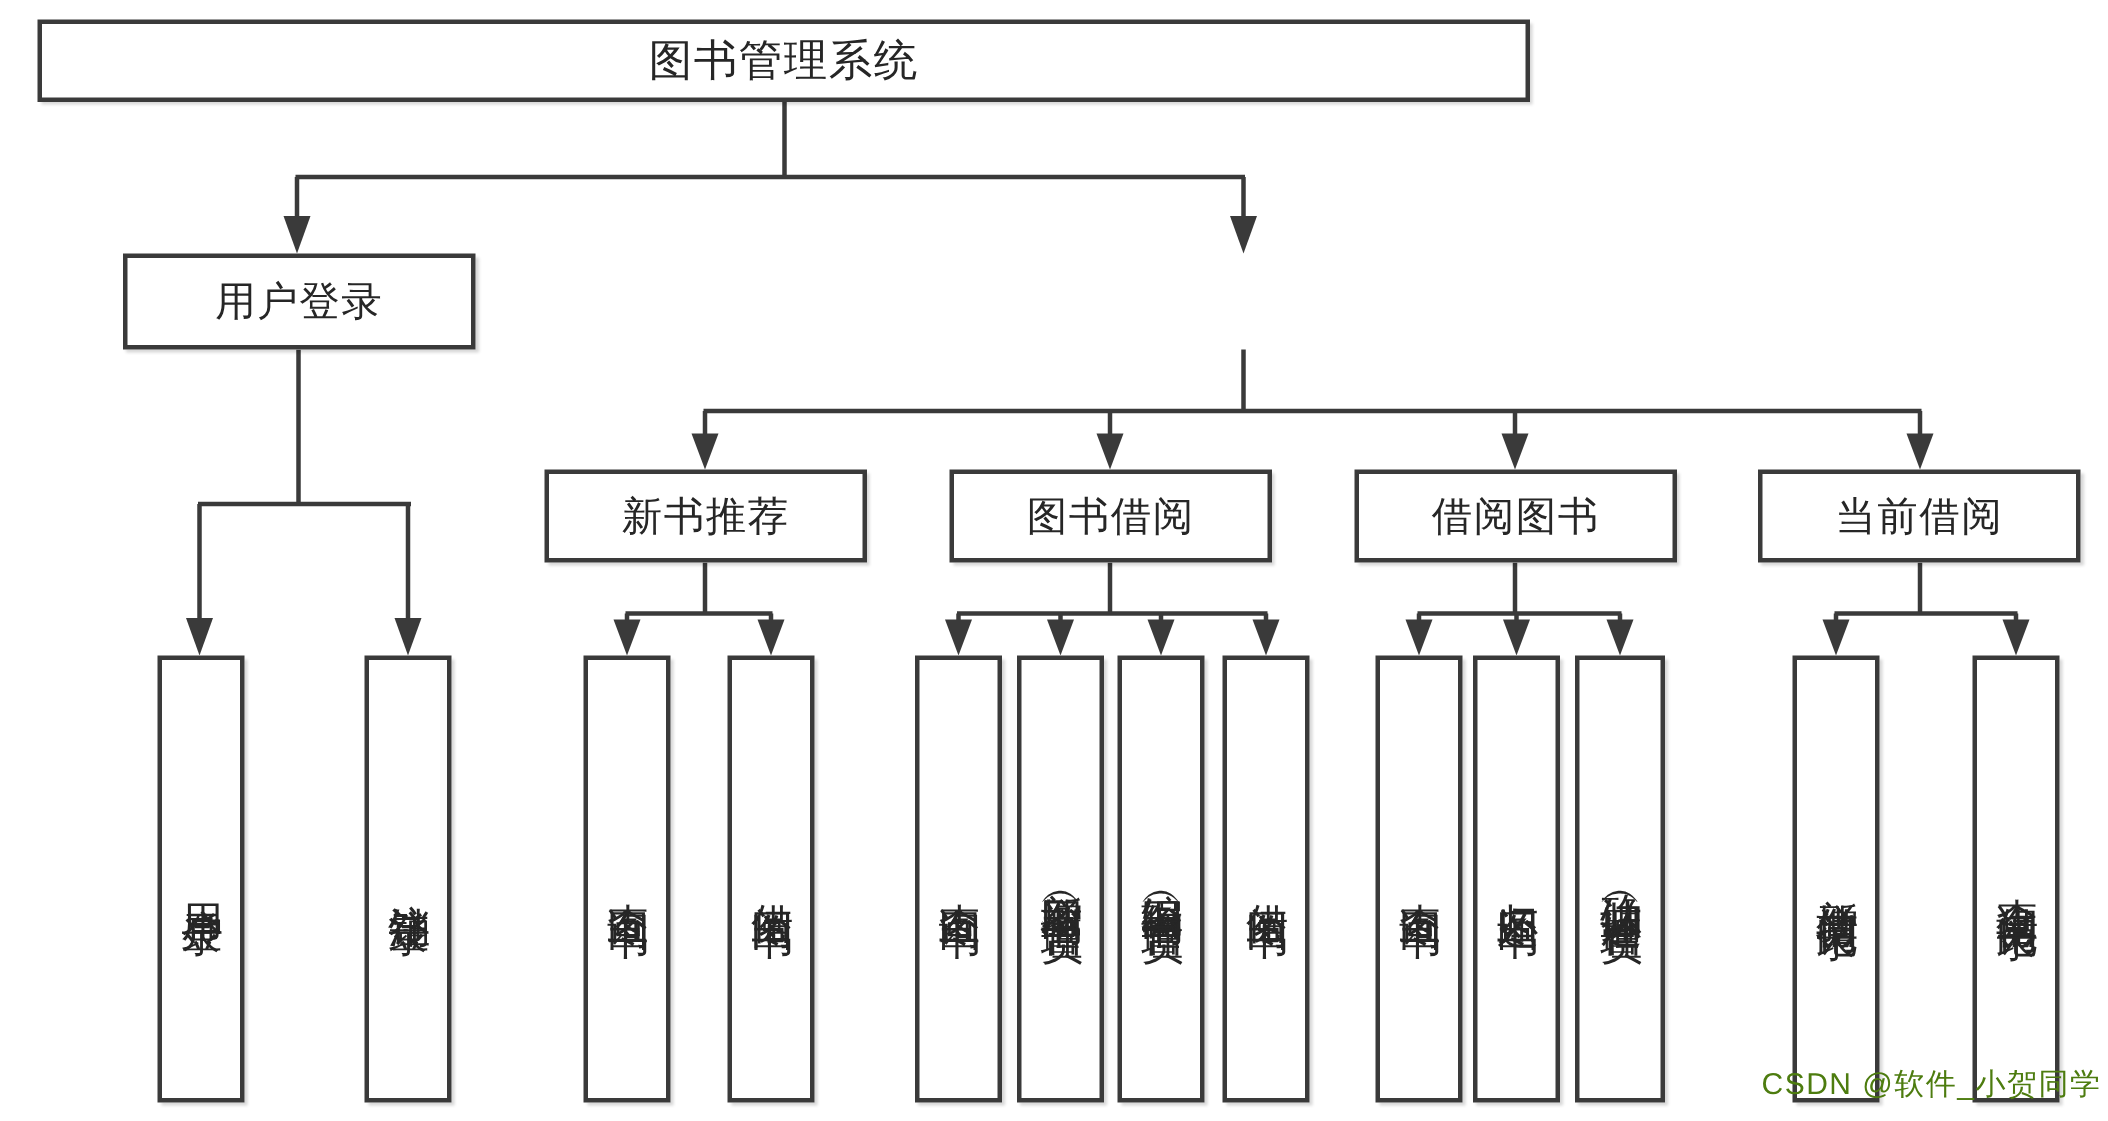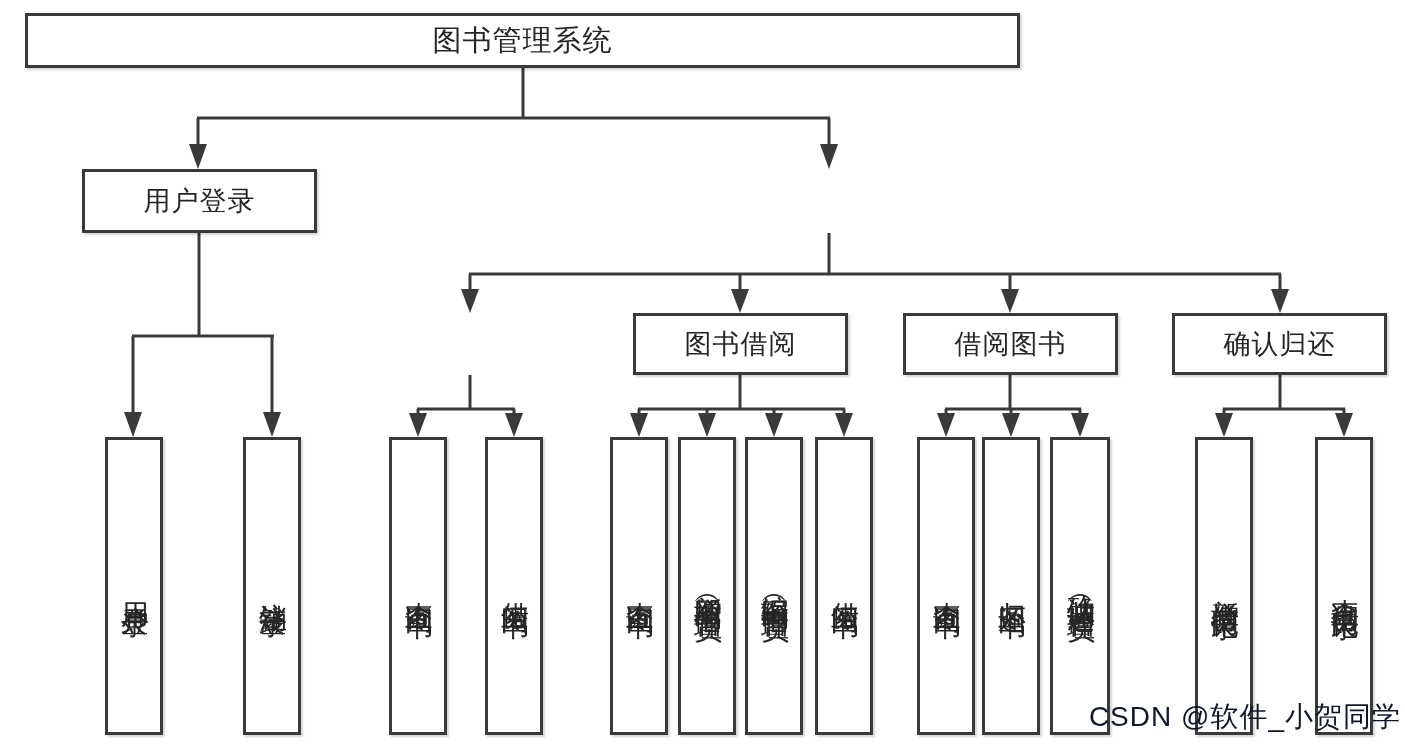--- a/index.html
+++ b/index.html
@@ -46,22 +46,22 @@
     writing-mode: vertical-rl;
     text-orientation: mixed;
     font-size: 28px;
     letter-spacing: 3px;
     line-height: 1.1;
   }
   #watermark {
     position: absolute;
     right: 4px;
     bottom: 11px;
-    font-size: 28px;
-    color: #0f172a;
+    font-size: 20px;
+    color: #4d7c0f;
     letter-spacing: 1px;
     z-index: 3;
     white-space: nowrap;
   }
 </style>
 </head>
 <body>
 
 <div id="canvas">
 
@@ -135,23 +135,24 @@
 
       <polygon points="1215,413 1233,413 1224,437"></polygon>
       <polygon points="1335,413 1353,413 1344,437"></polygon>
     </g>
   </svg>
 
   <div class="box h-label root-label" style="left:25px; top:13px; width:995px; height:55px;">图书管理系统</div>
 
   <div class="box h-label" style="left:82px; top:169px; width:235px; height:64px;">用户登录</div>
 
+  <div class="box h-label" style="left:363px; top:313px; width:215px; height:62px;">新书推荐</div>
   <div class="box h-label" style="left:633px; top:313px; width:215px; height:62px;">图书借阅</div>
   <div class="box h-label" style="left:903px; top:313px; width:215px; height:62px;">借阅图书</div>
-  <div class="box h-label" style="left:1172px; top:313px; width:215px; height:62px;">确认归还</div>
+  <div class="box h-label" style="left:1172px; top:313px; width:215px; height:62px;">当前借阅</div>
 
   <div class="box leaf" style="left:105px; top:437px; width:58px; height:298px;">用户登录</div>
   <div class="box leaf" style="left:243px; top:437px; width:58px; height:298px;">注销登录</div>
 
   <div class="box leaf" style="left:389px; top:437px; width:58px; height:298px;">查询图书</div>
   <div class="box leaf" style="left:485px; top:437px; width:58px; height:298px;">借阅图书</div>
 
   <div class="box leaf" style="left:610px; top:437px; width:58px; height:298px;">查询图书</div>
   <div class="box leaf" style="left:678px; top:437px; width:58px; height:298px;">新增图书（管理员）</div>
   <div class="box leaf" style="left:745px; top:437px; width:58px; height:298px;">编辑图书（管理员）</div>

